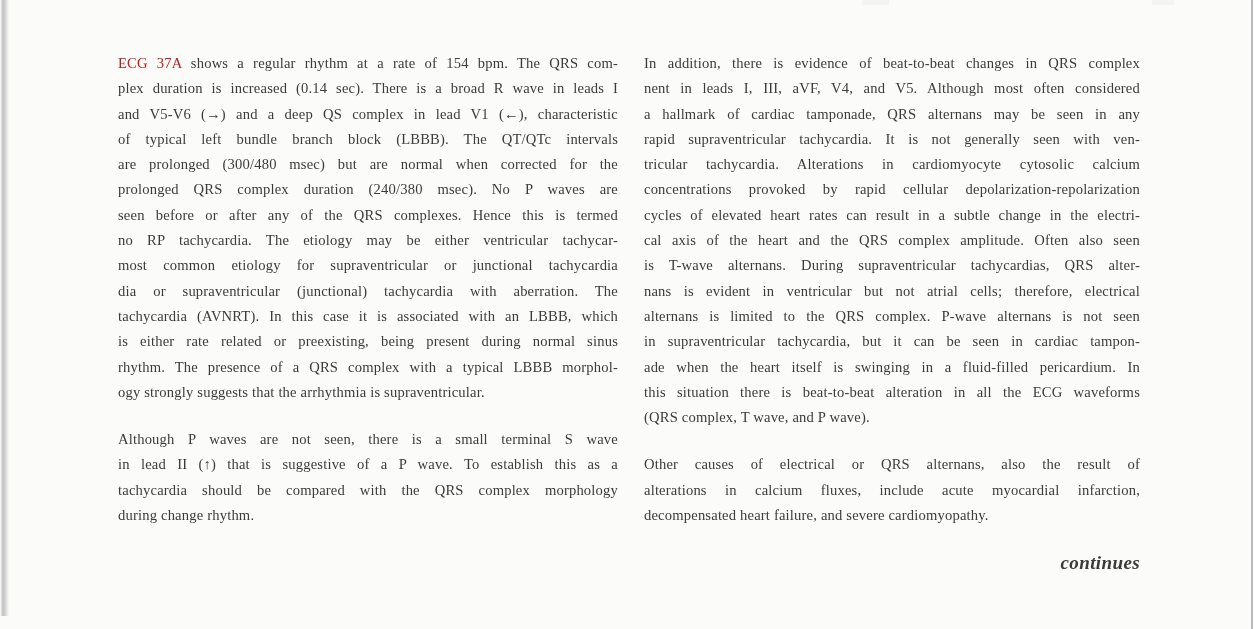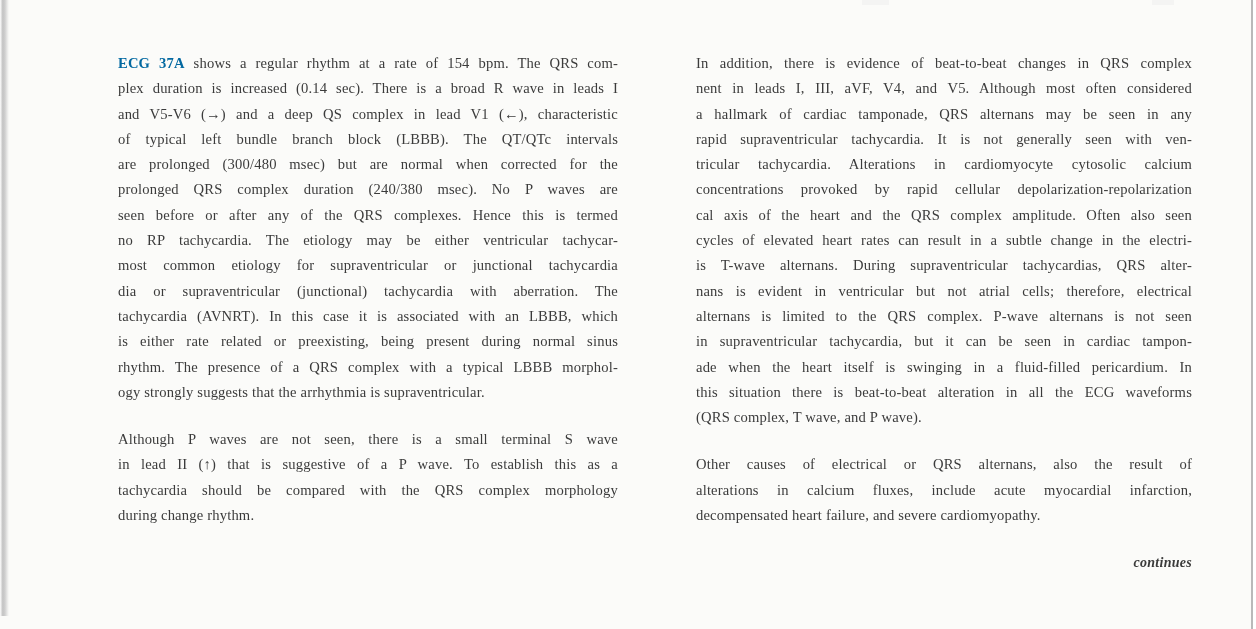--- a/index.html
+++ b/index.html
@@ -36,36 +36,36 @@
   .top-mark.m2 { left: 1152px; width: 22px; }
 
   .text-column {
     position: absolute;
     top: 51px;
     font-size: 14.6px;
     line-height: 25.3px;
     letter-spacing: 0.012em;
   }
   #col-left  { left: 118px; width: 500px; }
-  #col-right { left: 696px; width: 496px; }
+  #col-right { left: 644px; width: 496px; }
 
   .para { margin: 0 0 22px 0; }
   .line {
     white-space: nowrap;
     text-align: justify;
     text-align-last: justify;
   }
   .line.last { text-align-last: left; }
-  .line b { color: #0369a1; font-weight: bold; }
+  .line b { color: #b91c1c; font-weight: normal; }
 
   .continues {
     text-align: right;
     font-weight: bold;
     font-style: italic;
-    font-size: 14px;
+    font-size: 19px;
     line-height: 25.3px;
     letter-spacing: 0.02em;
   }
 </style>
 </head>
 <body>
 
 <div class="page-edge-left"></div>
 <div class="page-edge-right"></div>
 <div class="page-edge-right-white"></div>
@@ -98,22 +98,22 @@
   </div>
 <div id="col-right" class="text-column">
 
 <div class="para">
       <div class="line">In addition, there is evidence of beat-to-beat changes in QRS complex</div>
       <div class="line">nent in leads I, III, aVF, V4, and V5. Although most often considered</div>
       <div class="line">a hallmark of cardiac tamponade, QRS alternans may be seen in any</div>
       <div class="line">rapid supraventricular tachycardia. It is not generally seen with ven-</div>
       <div class="line">tricular tachycardia. Alterations in cardiomyocyte cytosolic calcium</div>
       <div class="line">concentrations provoked by rapid cellular depolarization-repolarization</div>
+      <div class="line">cycles of elevated heart rates can result in a subtle change in the electri-</div>
       <div class="line">cal axis of the heart and the QRS complex amplitude. Often also seen</div>
-      <div class="line">cycles of elevated heart rates can result in a subtle change in the electri-</div>
       <div class="line">is T-wave alternans. During supraventricular tachycardias, QRS alter-</div>
       <div class="line">nans is evident in ventricular but not atrial cells; therefore, electrical</div>
       <div class="line">alternans is limited to the QRS complex. P-wave alternans is not seen</div>
       <div class="line">in supraventricular tachycardia, but it can be seen in cardiac tampon-</div>
       <div class="line">ade when the heart itself is swinging in a fluid-filled pericardium. In</div>
       <div class="line">this situation there is beat-to-beat alteration in all the ECG waveforms</div>
       <div class="line last">(QRS complex, T wave, and P wave).</div>
     </div>
     <div class="para">
       <div class="line">Other causes of electrical or QRS alternans, also the result of</div>

